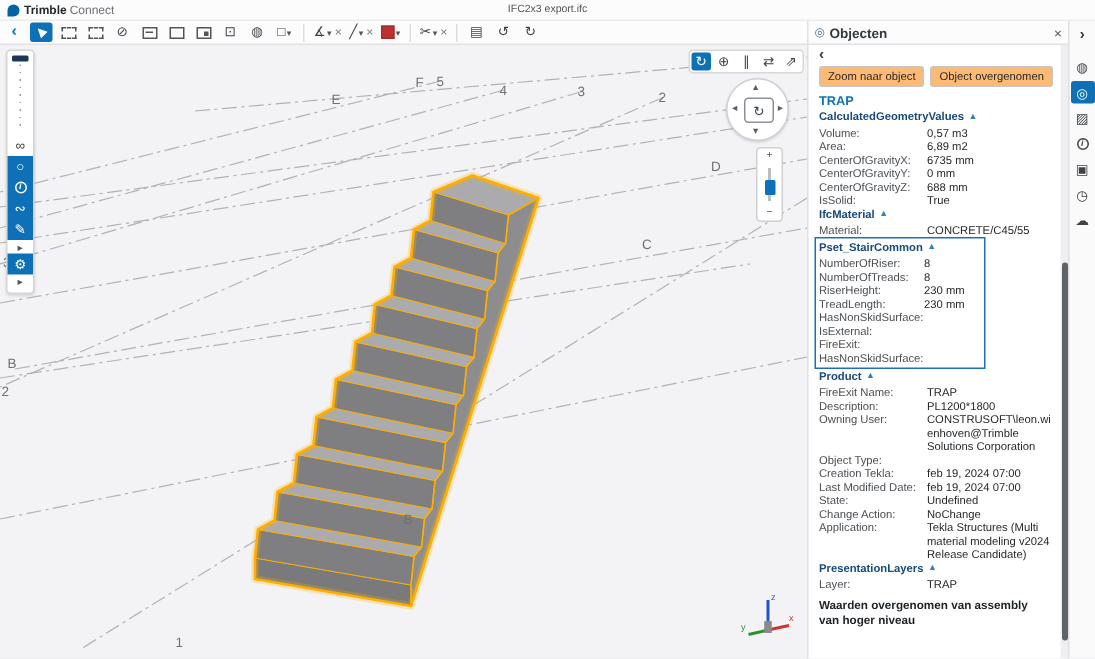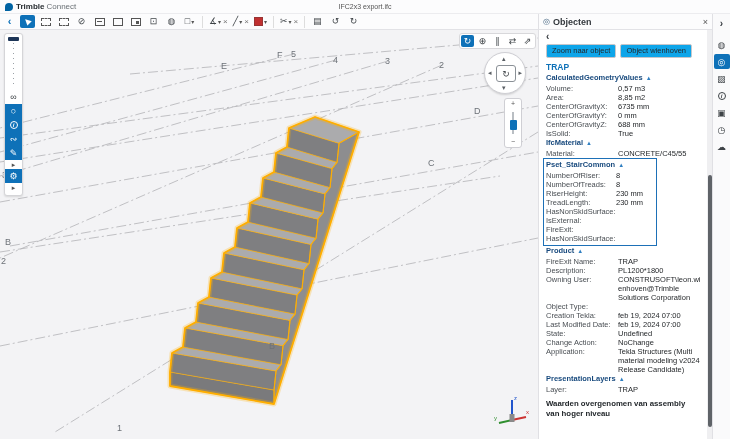--- a/index.html
+++ b/index.html
@@ -70,21 +70,21 @@
   
   #panel-header{left:538px;top:14px;width:174px;height:16px;background:#fcfcfd;border-left:1px solid #e0e0e4;border-bottom:1px solid #e2e2e6;
                 display:flex;align-items:center;padding:0 4px;box-sizing:border-box;z-index:5;}
   #panel-header .pico{font-size:8px;color:#4a6a85;margin-right:3px;}
   #panel-header .ptitle{font-size:9px;font-weight:bold;color:#33383d;flex:1;}
   #panel-header .pclose{font-size:9px;color:#555;}
   #panel{left:538px;top:30px;width:174px;height:409px;background:#fff;border-left:1px solid #e0e0e4;box-sizing:border-box;overflow:hidden;}
   #panel-content{position:absolute;left:0;top:0;width:167px;padding:2px 2px 2px 7px;box-sizing:border-box;font-size:7.5px;color:#3a3f44;}
   #pback{font-size:10px;font-weight:bold;color:#33383d;line-height:9px;}
   #pbtns{display:flex;gap:4px;margin:3px 0 4px;}
-  .pbtn{background:#0ea5e9;border:1px solid #c6c6ca;border-radius:2px;font-size:7.5px;padding:2px 5px;color:#25282b;line-height:8px;}
+  .pbtn{background:#fdba74;border:1px solid #c6c6ca;border-radius:2px;font-size:7.5px;padding:2px 5px;color:#25282b;line-height:8px;}
   #obj-title{color:#0e71b8;font-weight:bold;font-size:8.5px;margin:2px 0 1px;}
   .psec{margin-top:0;}
   .psec-h{display:flex;align-items:center;gap:3px;margin-bottom:2px;}
   .psec-t{color:#17497d;font-weight:bold;font-size:7.5px;}
   .psec-c{color:#2f7fc1;font-size:6px;}
   .prow{display:flex;line-height:9px;}
   .plabel{width:72px;flex:none;color:#4a4f54;}
   .pvalue{width:86px;color:#25282b;word-wrap:break-word;}
   .psec.boxed{border:1.5px solid #1d70b7;width:114px;padding:1px 2px 2px;margin-left:-3px;box-sizing:border-box;}
   .psec.boxed .plabel{width:70px;}
@@ -333,36 +333,36 @@
 <div id="panel-header" class="abs">
   <span class="pico">◎</span>
   <span class="ptitle">Objecten</span>
   <span class="pclose">×</span>
 </div>
 <div id="panel" class="abs">
   <div id="panel-content">
     <div id="pback">‹</div>
     <div id="pbtns">
       <button class="pbtn">Zoom naar object</button>
-      <button class="pbtn">Object wienhoven</button>
+      <button class="pbtn">Object overgenomen</button>
     </div>
     <div id="obj-title">TRAP</div>
     <div id="psections">
         <div class="psec">
           <div class="psec-h">
             <span class="psec-t">CalculatedGeometryValues</span>
             <span class="psec-c">▲</span>
           </div>
           <div class="prow">
             <span class="plabel">Volume:</span>
             <span class="pvalue">0,57 m3</span>
           </div>
           <div class="prow">
             <span class="plabel">Area:</span>
-            <span class="pvalue">8,85 m2</span>
+            <span class="pvalue">6,89 m2</span>
           </div>
           <div class="prow">
             <span class="plabel">CenterOfGravityX:</span>
             <span class="pvalue">6735 mm</span>
           </div>
           <div class="prow">
             <span class="plabel">CenterOfGravityY:</span>
             <span class="pvalue">0 mm</span>
           </div>
           <div class="prow">

